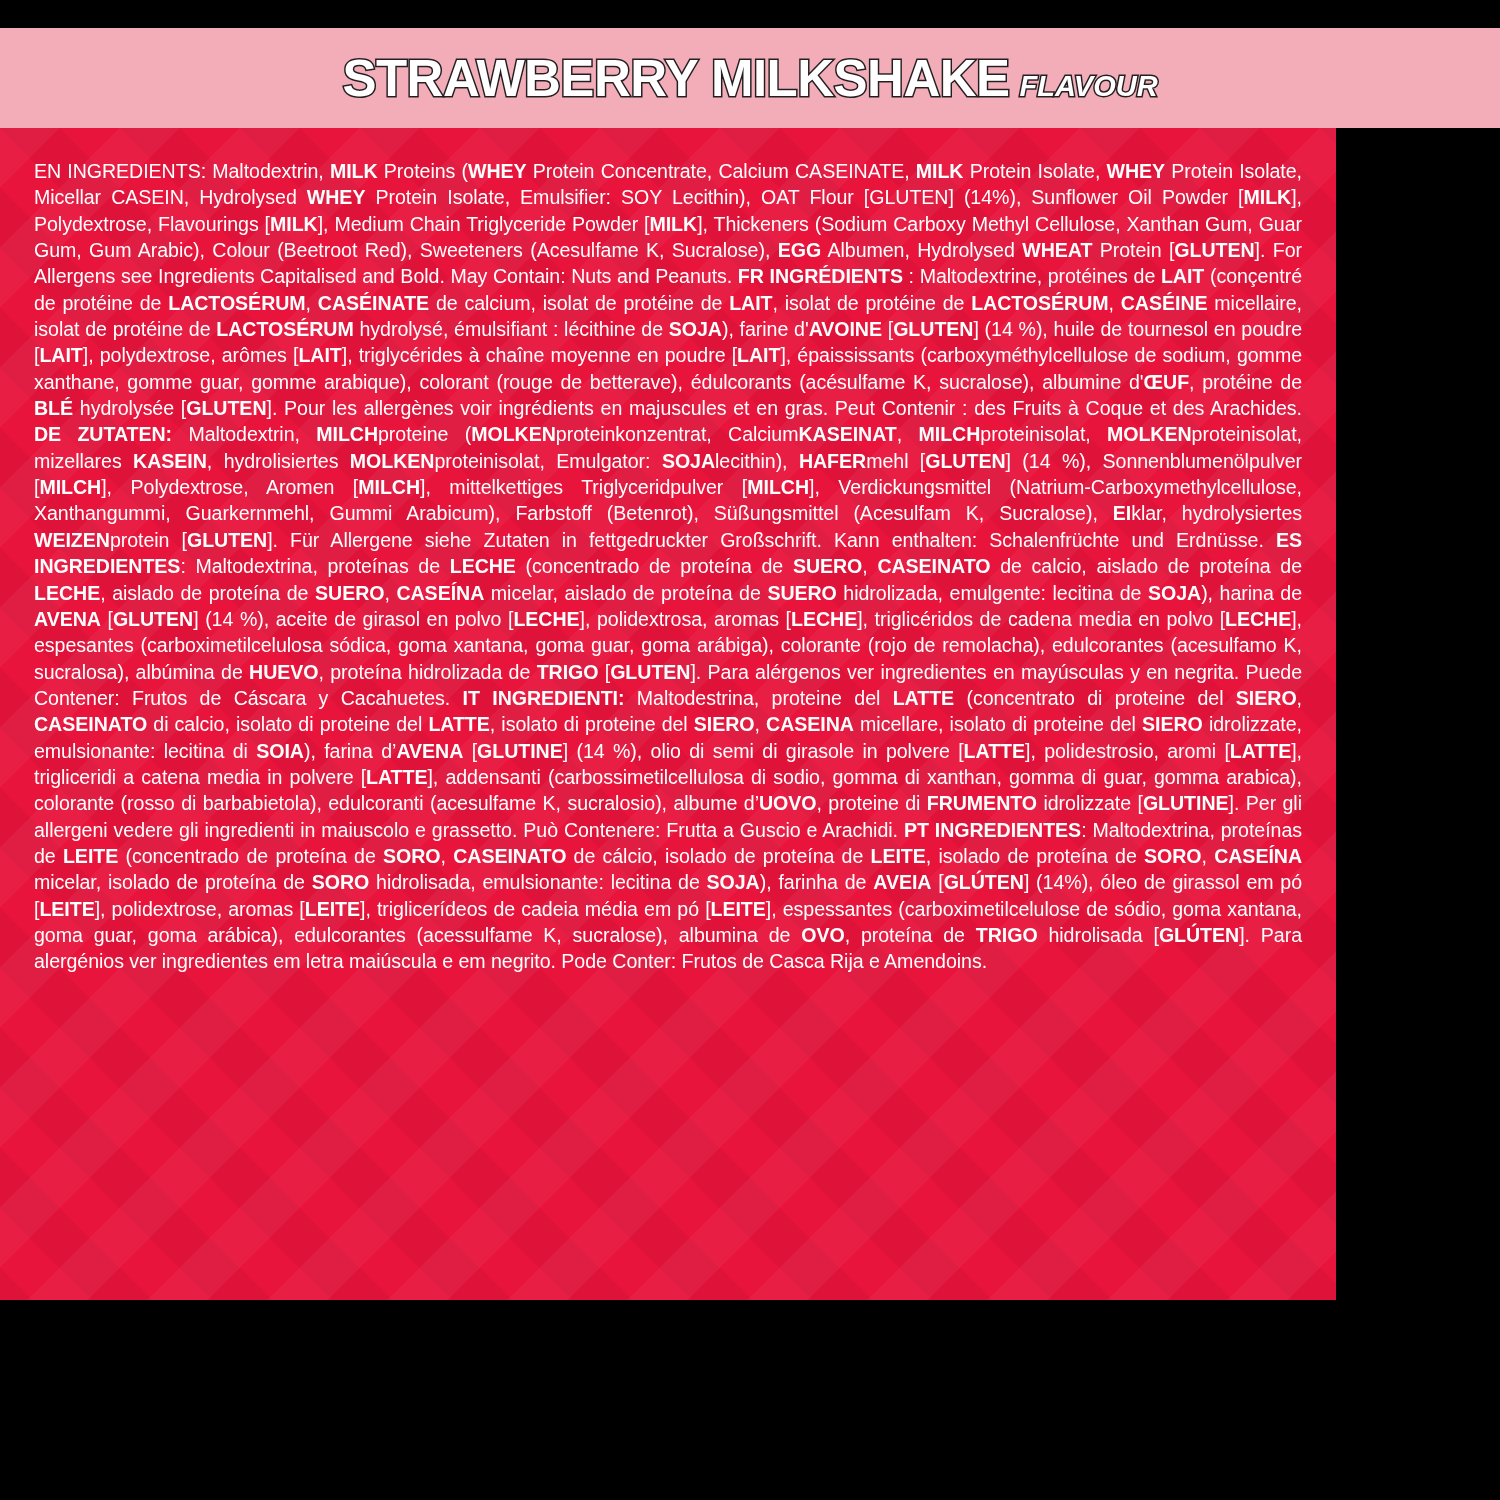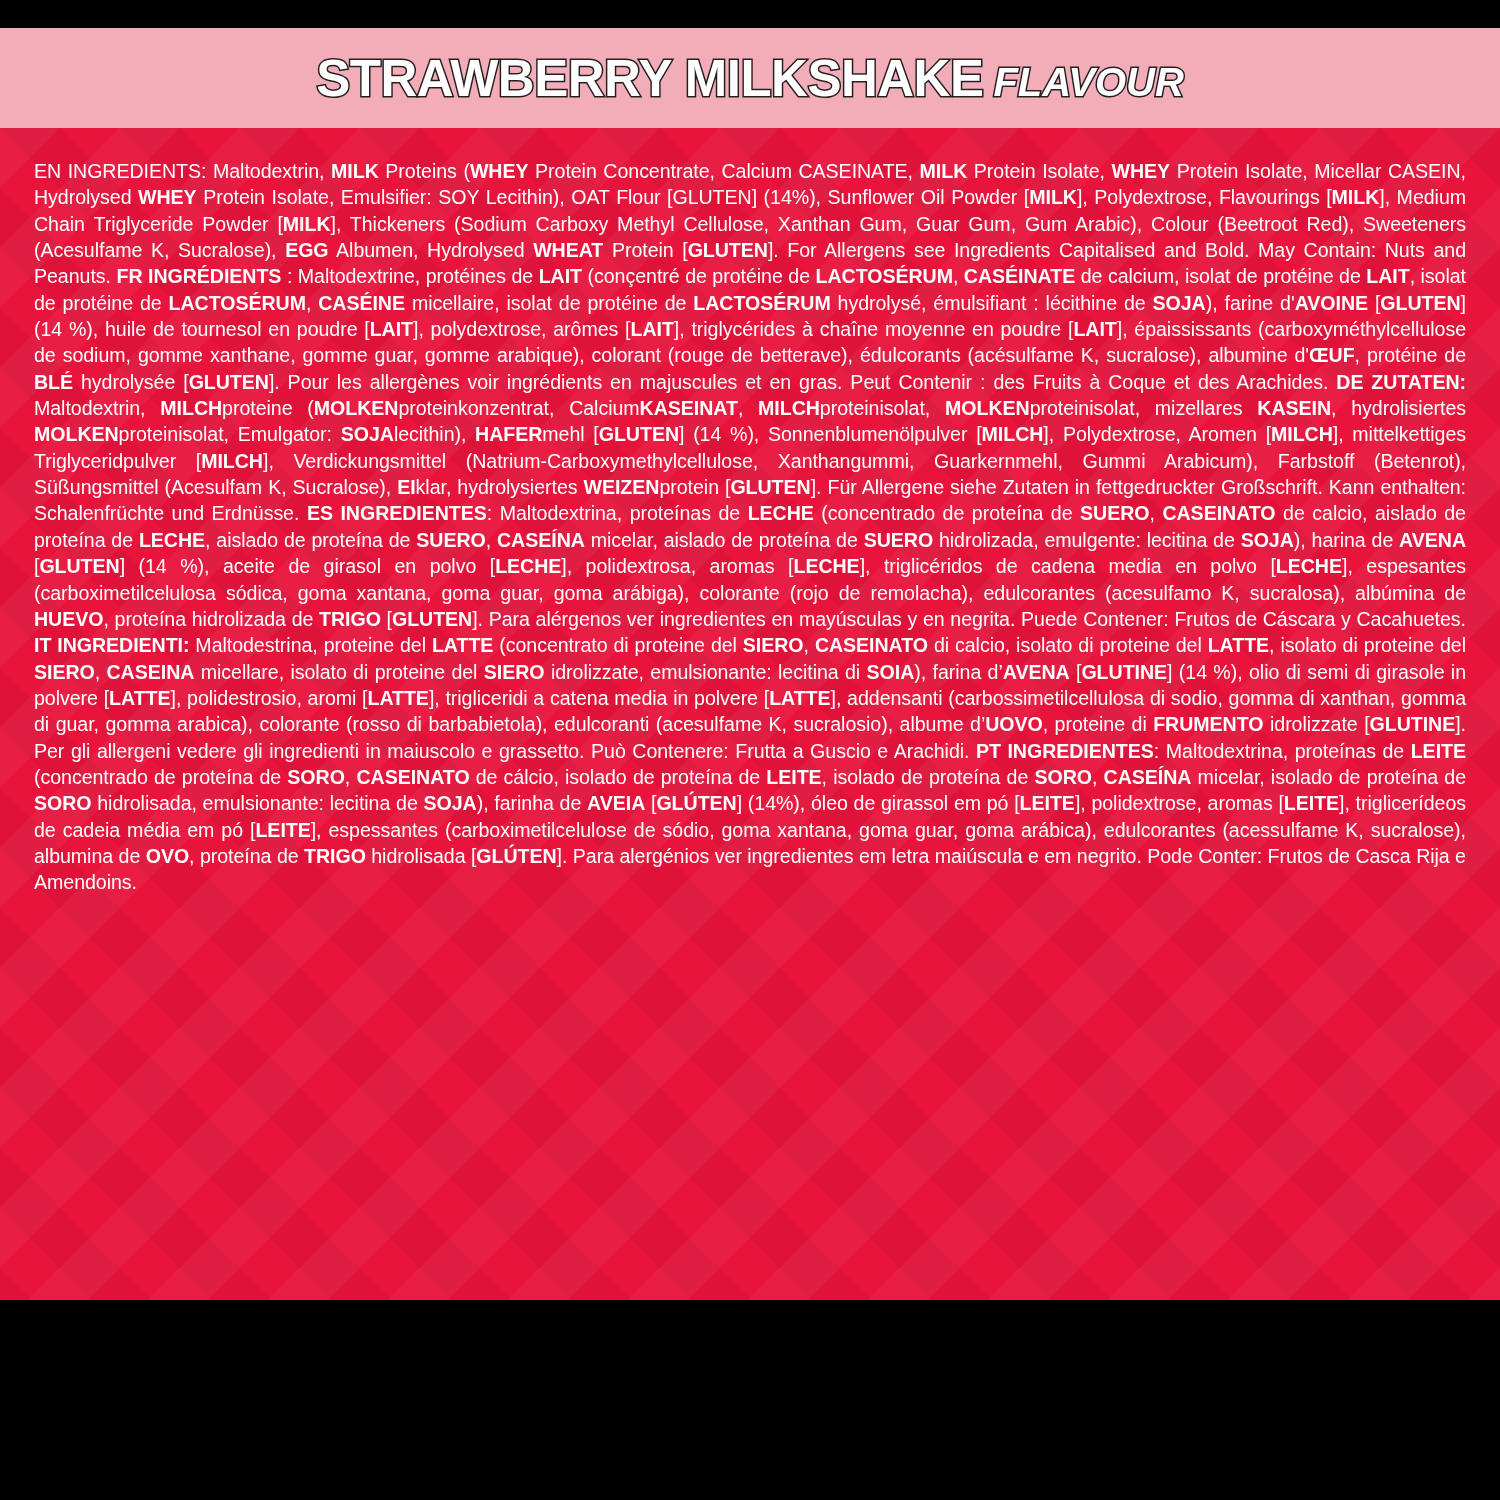--- a/index.html
+++ b/index.html
@@ -32,31 +32,31 @@
     font-weight: bold;
     letter-spacing: -0.5px;
     color: #ffffff;
     text-transform: uppercase;
     -webkit-text-stroke: 3px #231f20;
     paint-order: stroke fill;
     white-space: nowrap;
     line-height: 1;
   }
   .header-title .flavour {
-    font-size: 40px;
+    font-size: 29px;
     font-style: italic;
     letter-spacing: 0px;
     margin-left: 10px;
   }
   
   .red-panel {
     position: absolute;
     left: 0;
     top: 128px;
-    width: 1500px;
+    width: 1336px;
     height: 1172px;
     background: #e8143c;
     background-image:
       linear-gradient(135deg, rgba(255,255,255,0.045) 25%, transparent 25%, transparent 50%, rgba(255,255,255,0.045) 50%, rgba(255,255,255,0.045) 75%, transparent 75%, transparent),
       linear-gradient(45deg, rgba(0,0,0,0.04) 25%, transparent 25%, transparent 50%, rgba(0,0,0,0.04) 50%, rgba(0,0,0,0.04) 75%, transparent 75%, transparent);
     background-size: 120px 120px, 120px 120px;
     box-sizing: border-box;
     padding: 30px 34px 0 34px;
   }
   .ingredients {

